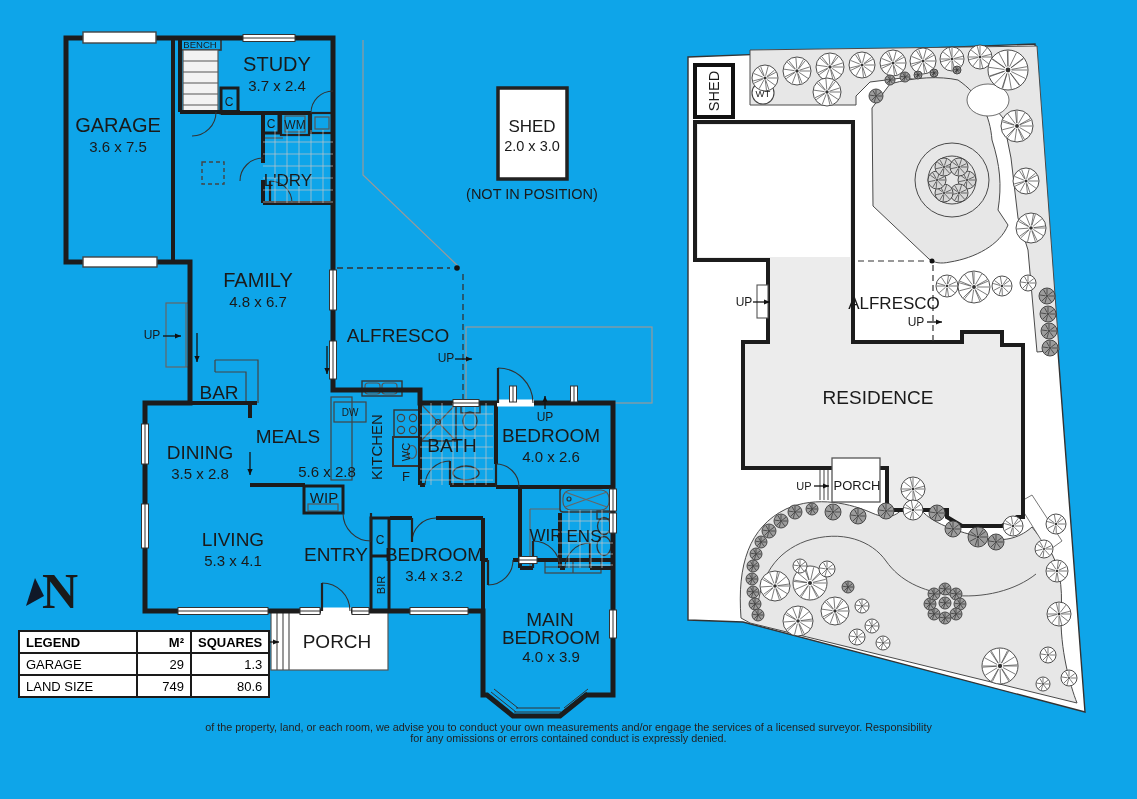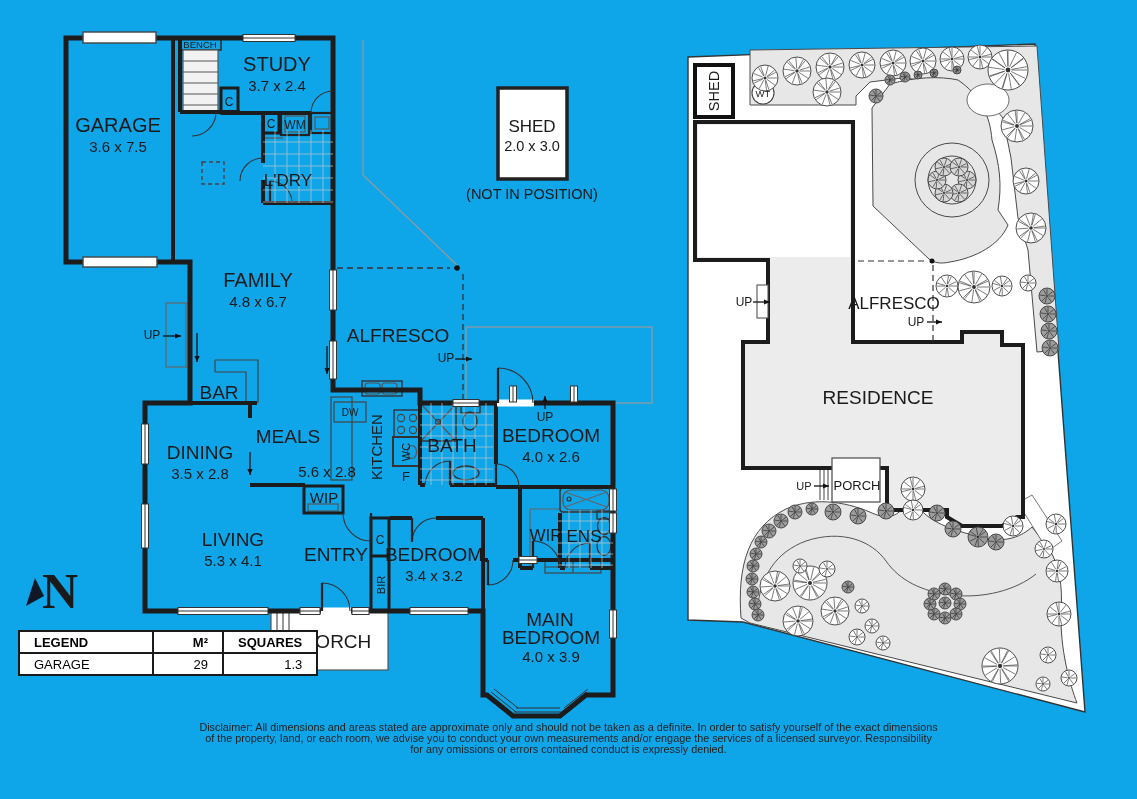--- a/index.html
+++ b/index.html
@@ -2,21 +2,21 @@
 <html><head>
 <meta charset="utf-8">
 <style>
   html,body{margin:0;padding:0;background:#fff}
   .stage{position:relative;width:1137px;height:799px;background:#0ea5e9;font-family:"Liberation Sans",sans-serif;overflow:hidden}
   svg{position:absolute;left:0;top:0}
   text{font-family:"Liberation Sans",sans-serif;fill:#1a1a1a}
   .s9{font-size:9.5px}.s10{font-size:10px}.s11{font-size:11px}.s12{font-size:12px}.s13{font-size:13px}
   .s14{font-size:14.5px}.s15{font-size:15px}.s17{font-size:17px}.s19{font-size:19px}.s20{font-size:20px}
   .legend{position:absolute;left:18px;top:630px;border-collapse:collapse;background:#fff}
-  .legend th,.legend td{border:2px solid #1a1a1a;font-size:13px;height:16px;padding:2px 14px;white-space:nowrap}
+  .legend th,.legend td{border:2px solid #1a1a1a;font-size:13px;height:16px;padding:2px 6px;white-space:nowrap}
   .legend th{font-weight:700;text-align:left}
   .legend th.num,.legend td.num{text-align:right}
   .legend .c1{width:104px}.legend .c2{width:40px}.legend .c3{width:56px}
   .disclaimer{position:absolute;top:722px;left:0;width:1137px;text-align:center;font-size:10.8px;line-height:10.9px;color:#222}
 </style>
 </head>
 <body>
 
 <div class="stage">
 <svg id="plan" width="1137" height="799" viewBox="0 0 1137 799">
@@ -1314,21 +1314,25 @@
         <tr>
     <th class="c1">LEGEND</th>
     <th class="c2 num">M²</th>
     <th class="c3 num">SQUARES</th>
   </tr>
   <tr>
     <td>GARAGE</td>
     <td class="num">29</td>
     <td class="num">1.3</td>
   </tr>
+  <tr>
+    <td>LAND SIZE</td>
+    <td class="num">749</td>
+    <td class="num">80.6</td>
+  </tr>
 </tbody>
     </table>
 
 <div class="disclaimer">
-  <div>Disclaimer: All dimensions and areas stated are approximate only and should not be taken as a definite. In order to satisfy yourself of the exact dimensions</div>
   <div>of the property, land, or each room, we advise you to conduct your own measurements and/or engage the services of a licensed surveyor. Responsibility</div>
   <div>for any omissions or errors contained conduct is expressly denied.</div>
 </div>
 </div>
 
 </body></html>

